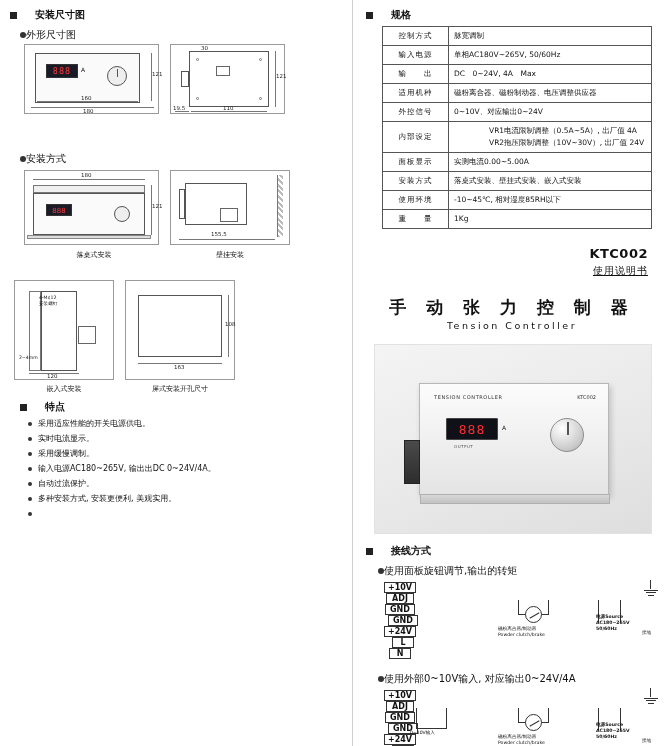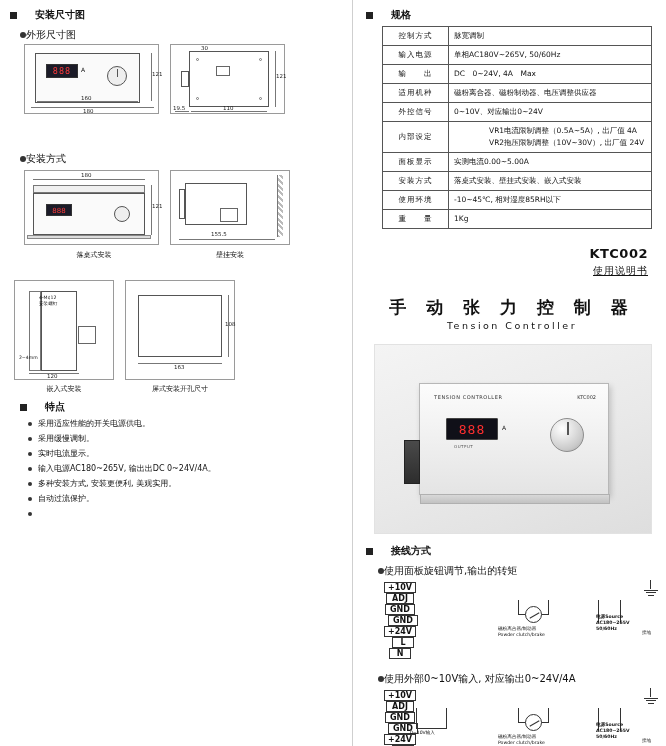--- a/index.html
+++ b/index.html
@@ -385,25 +385,25 @@
       <div class="dim" style="left:99px; top:40px;">108</div>
     </div>
     <div class="cap" style="left:125px; top:384px; width:110px;">屏式安装开孔尺寸</div>
 
     <div class="sec-head" id="feat-head">
       <span class="sq"></span>
       <span>特点</span>
     </div>
     <ul id="feat-list">
       <li>采用适应性能的开关电源供电。</li>
+      <li>实时电流显示。</li>
       <li>采用缓慢调制。</li>
-      <li>实时电流显示。</li>
       <li>输入电源AC180~265V, 输出出DC 0~24V/4A。</li>
+      <li>自动过流保护。</li>
       <li>多种安装方式, 安装更便利, 美观实用。</li>
-      <li>自动过流保护。</li>
       <li></li>
     </ul>
   </div>
 
   <div class="col-right">
 
     <div class="sec-head" id="spec-head">
       <span class="sq"></span>
       <span>规格</span>
     </div>

